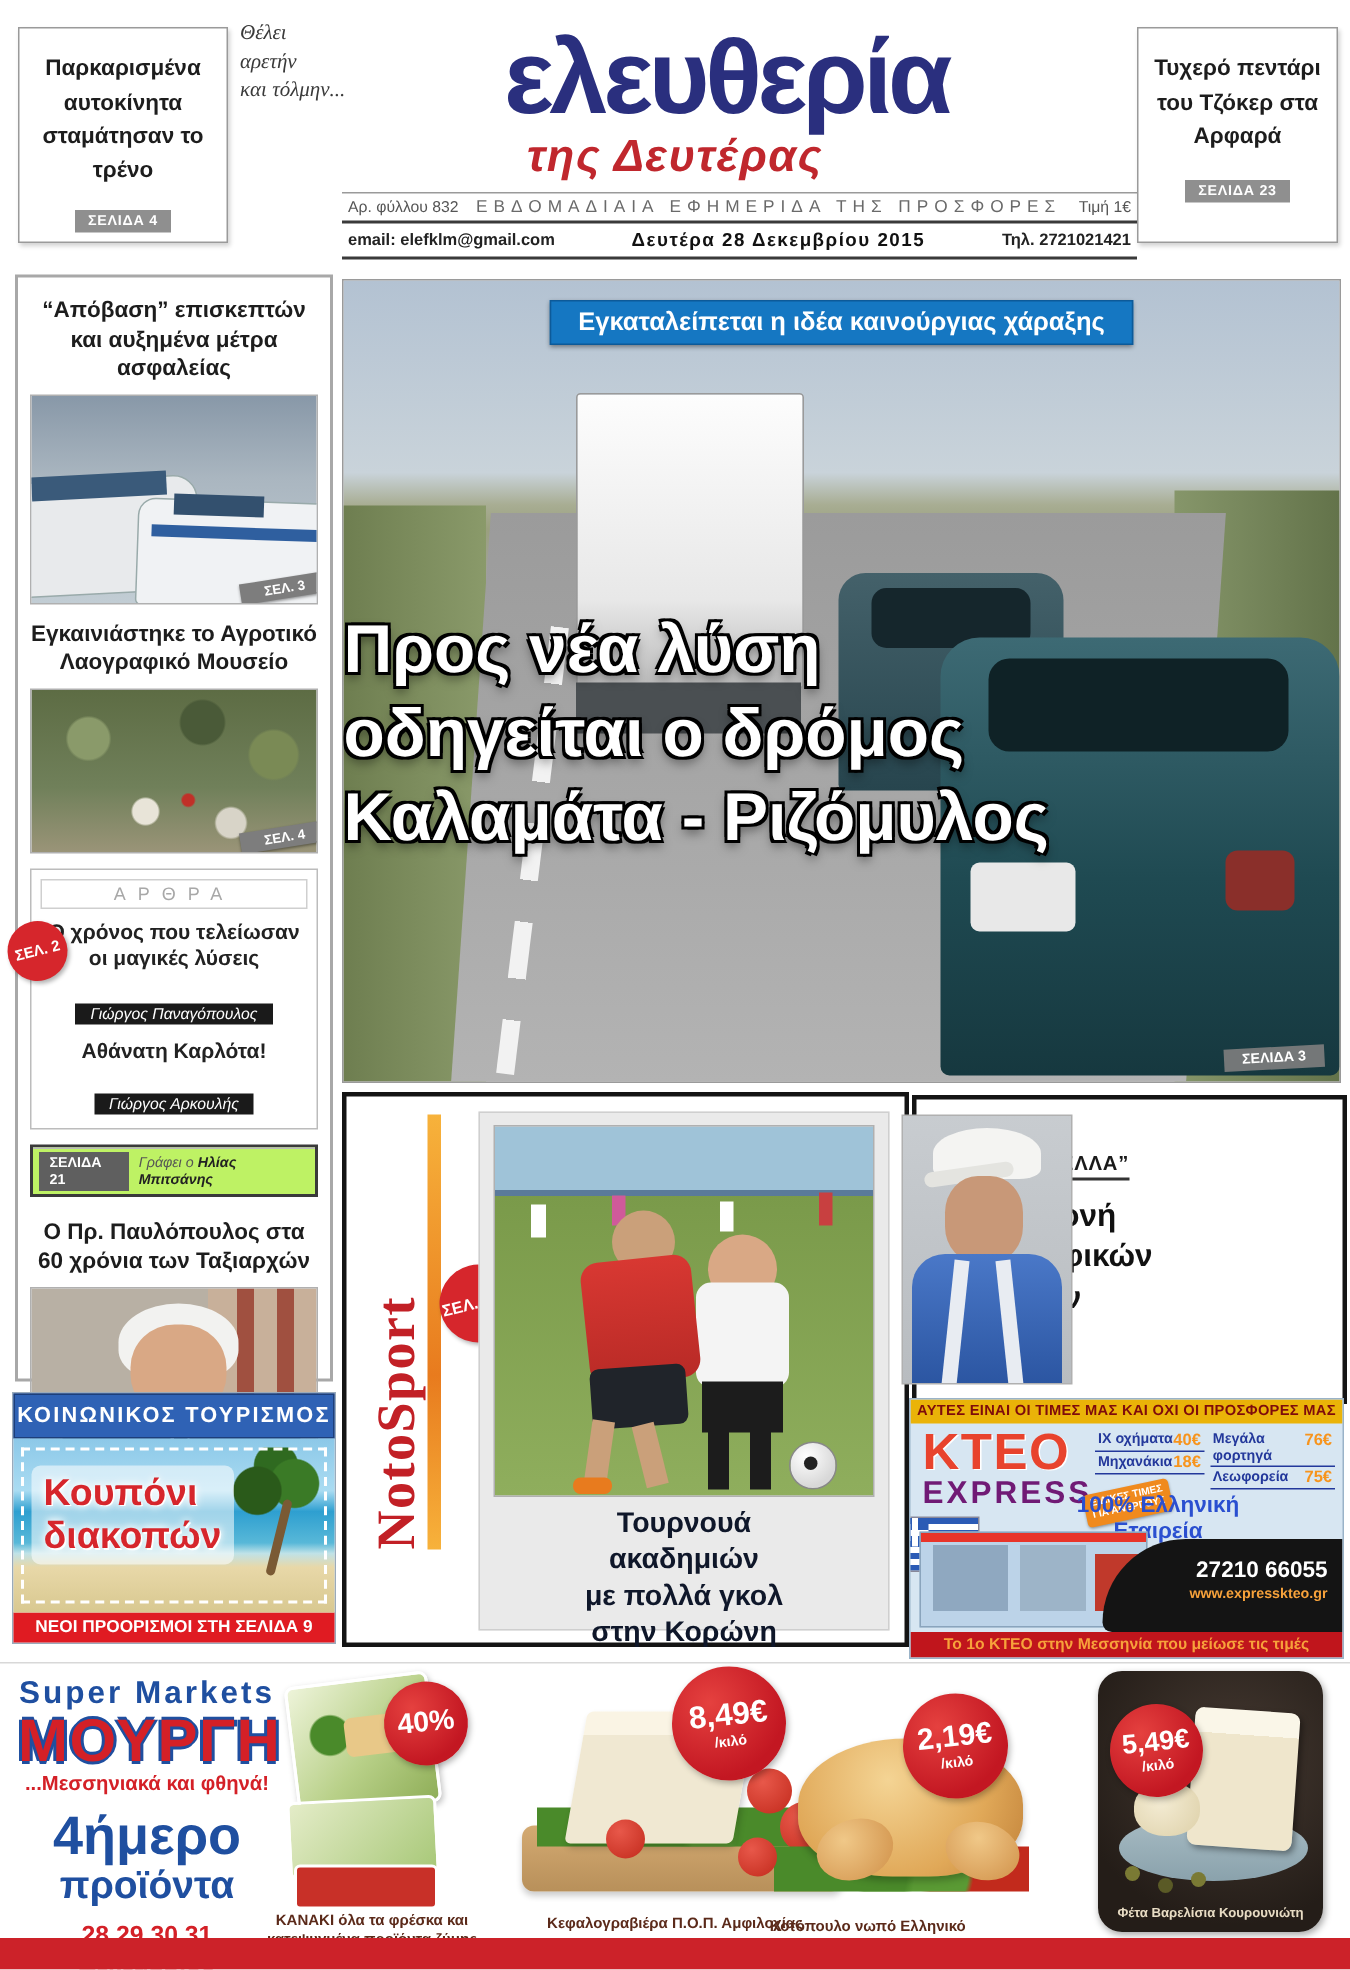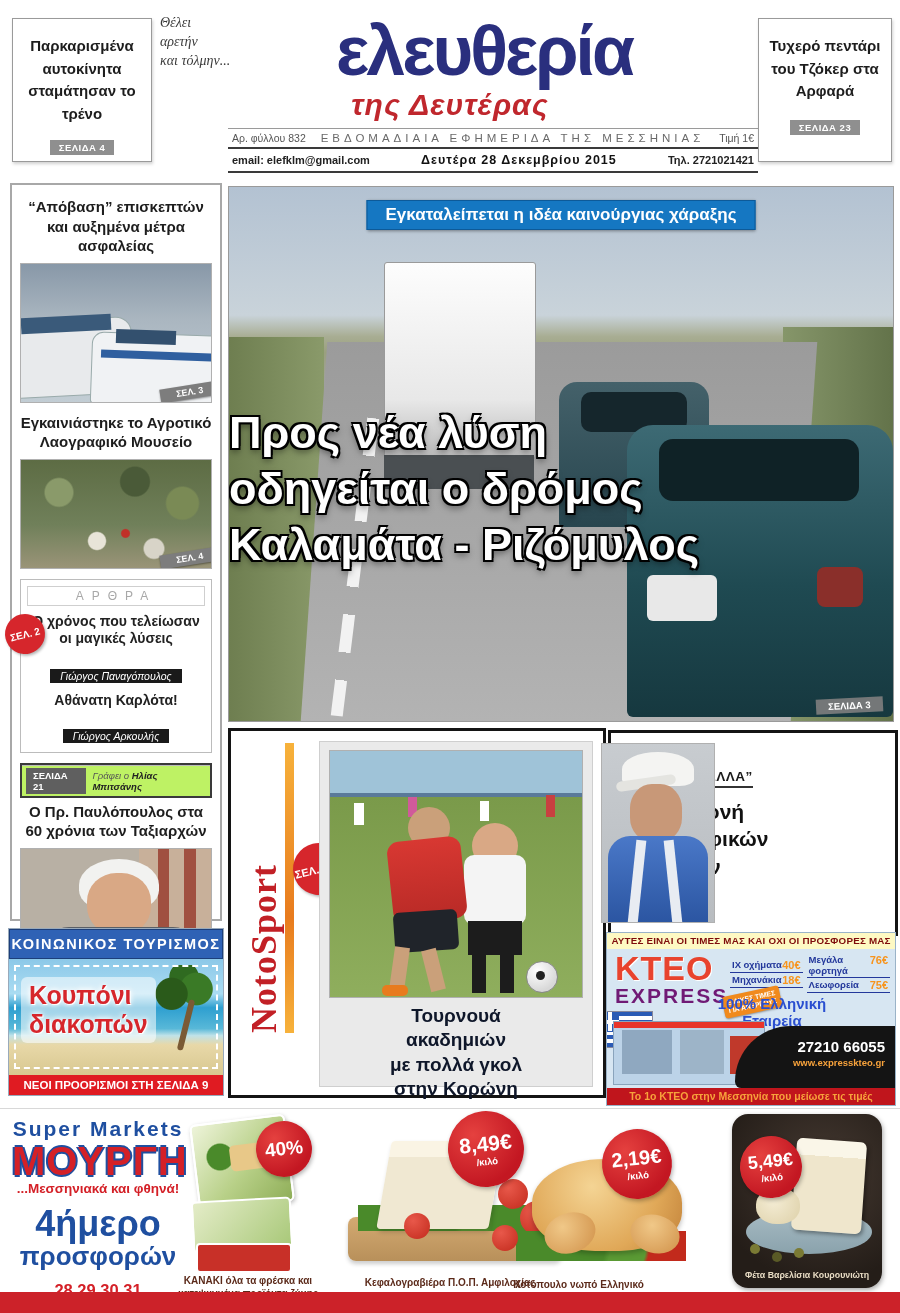--- a/index.html
+++ b/index.html
@@ -65,21 +65,21 @@
              text-align:center;line-height:28px;height:28px;}
   .tour-photo{position:relative;height:116px;overflow:hidden;
       background:linear-gradient(180deg,#8cc8e8 0%,#aadcf2 30%,#2e9fd0 42%,#58b8d8 60%,#bfe2e8 66%,#e8d8a8 74%,#d8c890 100%);}
   .tour-dashed{position:absolute;left:5px;top:6px;right:5px;bottom:6px;border:2px dashed #fff;}
   .coupon{font-weight:900;font-size:25px;color:#d6262c;line-height:1.15;
           text-shadow:0 0 5px #fff,0 0 7px #fff,1px 1px 0 #fff;}
   .tour-foot{background:#e01b22;color:#fff;font-weight:bold;font-size:11.5px;text-align:center;line-height:20px;height:20px;}
 
   
   .kteo{background:#d7e6f2;border:1px solid #9ab3c8;overflow:hidden;}
-  .kteo-top{background:#fef9c3;color:#7e0b0b;font-weight:900;font-size:9.8px;text-align:center;line-height:16px;letter-spacing:.2px;}
+  .kteo-top{background:#eab308;color:#7e0b0b;font-weight:900;font-size:9.8px;text-align:center;line-height:16px;letter-spacing:.2px;}
   .kteo-bottom{background:#c0151c;color:#f7a23b;font-weight:bold;font-size:10.5px;text-align:center;line-height:17px;}
   .kteo-brand1{font-weight:900;font-size:34px;color:#e8432d;letter-spacing:1px;line-height:.9;text-shadow:1px 1px 0 #fff;}
   .kteo-brand2{font-weight:900;font-size:21px;color:#701a75;letter-spacing:2px;}
   .price-row{display:flex;justify-content:space-between;border-bottom:1px solid #23389b;padding:1px 2px;}
   .price-row .l{color:#23389b;font-weight:bold;font-size:9.5px;}
   .price-row .v{color:#f7941d;font-weight:900;font-size:11px;}
   .kteo-claim{color:#2a4fd0;font-weight:900;font-size:15px;line-height:1.15;text-align:center;}
   .flag{position:relative;width:52px;height:35px;border:1px solid #889;background:repeating-linear-gradient(180deg,#2b5bb5 0 3.9px,#fff 3.9px 7.8px);}
   .canton{position:absolute;left:0;top:0;width:19px;height:19px;background:
       linear-gradient(#fff,#fff) 7.5px 0/4px 19px no-repeat,
@@ -120,21 +120,21 @@
     <div>αρετήν</div>
     <div>και τόλμην...</div>
   </div>
 
   <div class="abs logo" style="left:246px;top:16px;width:476px;text-align:center;">ελευθερία</div>
   <div class="abs logo-sub" style="left:300px;top:88px;width:300px;text-align:center;">της Δευτέρας</div>
 
   <div class="abs" style="left:228px;top:128px;width:530px;">
     <div class="info-row1">
       <span class="side">Αρ. φύλλου 832</span>
-      <span class="mid">ΕΒΔΟΜΑΔΙΑΙΑ ΕΦΗΜΕΡΙΔΑ ΤΗΣ ΜΕΣΣΗΝΙΑΣ</span>
+      <span class="mid">ΕΒΔΟΜΑΔΙΑΙΑ ΕΦΗΜΕΡΙΔΑ ΤΗΣ ΠΡΟΣΦΟΡΕΣ</span>
       <span class="side">Τιμή 1€</span>
     </div>
     <div class="info-row2">
       <span class="side">email: elefklm@gmail.com</span>
       <span class="mid">Δευτέρα 28 Δεκεμβρίου 2015</span>
       <span class="side">Τηλ. 2721021421</span>
     </div>
   </div>
 
   <div class="abs promo-box" style="left:758px;top:18px;width:132px;height:142px;">
@@ -180,21 +180,21 @@
     <div class="stafidiko">
       <div class="strip">
         <span class="dark-chip">ΣΕΛΙΔΑ 21</span>
         <span class="byline">
           <span>Γράφει ο</span>
           <b>Ηλίας Μπιτσάνης</b>
         </span>
       </div>
     </div>
 
-    <div class="story-title" style="margin-top:4px;">Ο Πρ. Παυλόπουλος στα 60 χρόνια των Ταξιαρχών</div>
+    <div class="story-title" style="margin-top:14px;">Ο Πρ. Παυλόπουλος στα 60 χρόνια των Ταξιαρχών</div>
     <div class="photo" style="height:150px;background:linear-gradient(90deg,#b8b0a4 0 62%,#c8b09a 62% 72%,#a05040 72% 78%,#c8b09a 78% 86%,#a05040 86% 92%,#c8b09a 92%);">
       <div class="abs" style="left:58px;top:10px;width:80px;height:52px;background:#f2f2f0;border-radius:50% 50% 40% 40%;"></div>
       <div class="abs" style="left:66px;top:24px;width:64px;height:62px;background:#d9a885;border-radius:46%;"></div>
       <div class="abs" style="left:20px;top:78px;width:160px;height:75px;background:#5a5f66;border-radius:28px 28px 0 0;"></div>
       <div class="abs" style="left:86px;top:80px;width:26px;height:40px;background:#eef0f2;clip-path:polygon(0 0,100% 0,50% 100%);"></div>
       <div class="abs" style="left:95px;top:84px;width:9px;height:58px;background:#27324f;"></div>
       <div class="corner-badge">ΣΕΛ. 24</div>
     </div>
   </div>
 
@@ -292,21 +292,21 @@
     <div class="tour-foot">ΝΕΟΙ ΠΡΟΟΡΙΣΜΟΙ ΣΤΗ ΣΕΛΙΔΑ 9</div>
   </div>
 
   <div class="abs kteo" style="left:606px;top:932px;width:288px;height:172px;">
     <div class="kteo-top">ΑΥΤΕΣ ΕΙΝΑΙ ΟΙ ΤΙΜΕΣ ΜΑΣ ΚΑΙ ΟΧΙ ΟΙ ΠΡΟΣΦΟΡΕΣ ΜΑΣ</div>
     <div class="abs" style="left:8px;top:20px;">
       <div class="kteo-brand1">ΚΤΕΟ</div>
       <div class="kteo-brand2">EXPRESS</div>
     </div>
     <div class="abs" style="right:5px;top:20px;width:160px;">
-      <div style="display:flex;gap:4px;align-items:center;">
+      <div style="display:flex;gap:4px;">
         <div style="flex:1;">
           <div class="price-row">
             <span class="l">ΙΧ οχήματα</span>
             <span class="v">40€</span>
           </div>
           <div class="price-row">
             <span class="l">Μηχανάκια</span>
             <span class="v">18€</span>
           </div>
         </div>
@@ -339,21 +339,21 @@
     </div>
     <div class="kteo-bottom abs" style="left:0;bottom:0;width:100%;">Το 1ο ΚΤΕΟ στην Μεσσηνία που μείωσε τις τιμές</div>
   </div>
 
   <div class="abs market" style="left:0;top:1108px;width:900px;height:205px;">
     <div class="abs" style="left:12px;top:8px;width:172px;text-align:center;">
       <div class="m-super">Super Markets</div>
       <div class="m-brand">ΜΟΥΡΓΗ</div>
       <div class="m-tag">...Μεσσηνιακά και φθηνά!</div>
       <div class="m-offer1" style="margin-top:10px;">4ήμερο</div>
-      <div class="m-offer2">προσφορών</div>
+      <div class="m-offer2">προϊόντα</div>
       <div class="m-dates" style="margin-top:10px;">28,29,30,31 Δεκεμβρίου</div>
 
     </div>
 
     <div class="abs" style="left:190px;top:8px;width:105px;height:158px;">
       <div class="abs" style="left:4px;top:2px;width:92px;height:84px;background:linear-gradient(135deg,#eef4da,#b8d088 55%,#8fae58);border:2px solid #fff;border-radius:6px;transform:rotate(-7deg);box-shadow:1px 2px 4px rgba(0,0,0,.25);"></div>
       <div class="abs" style="left:10px;top:20px;width:40px;height:40px;background:radial-gradient(circle,#4a8a2a 0 45%,transparent 50%);"></div>
       <div class="abs" style="left:40px;top:26px;width:48px;height:26px;background:#e8c888;border-radius:5px;transform:rotate(-7deg);"></div>
       <div class="abs" style="left:2px;top:82px;width:96px;height:48px;background:linear-gradient(135deg,#e4ecc8,#a8c878);border:2px solid #fff;border-radius:5px;transform:rotate(-3deg);"></div>
       <div class="abs" style="left:6px;top:126px;width:92px;height:26px;background:#c83028;border:2px solid #fff;border-radius:4px;"></div>

